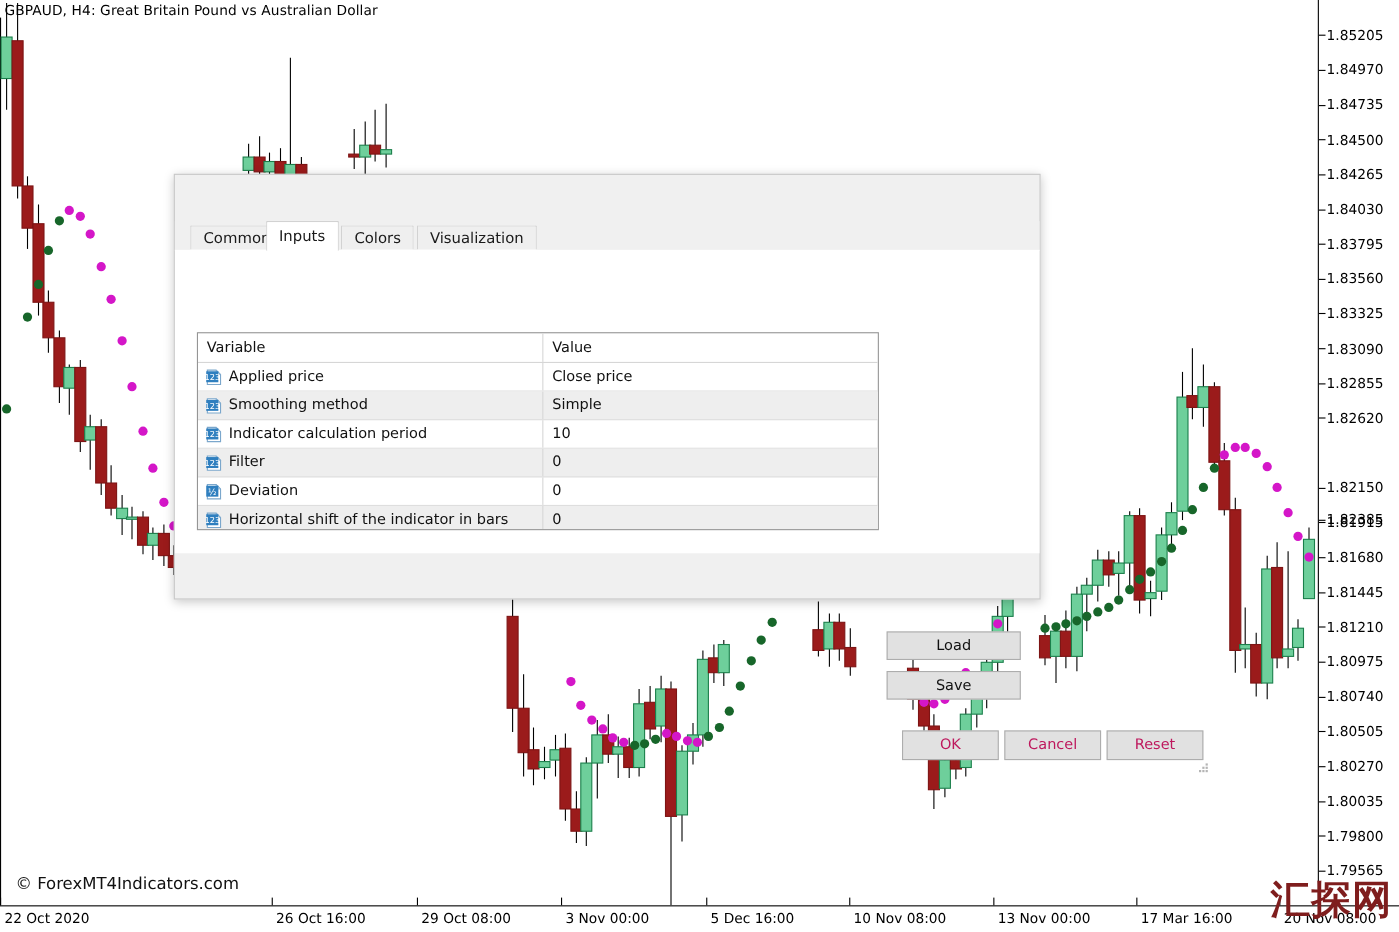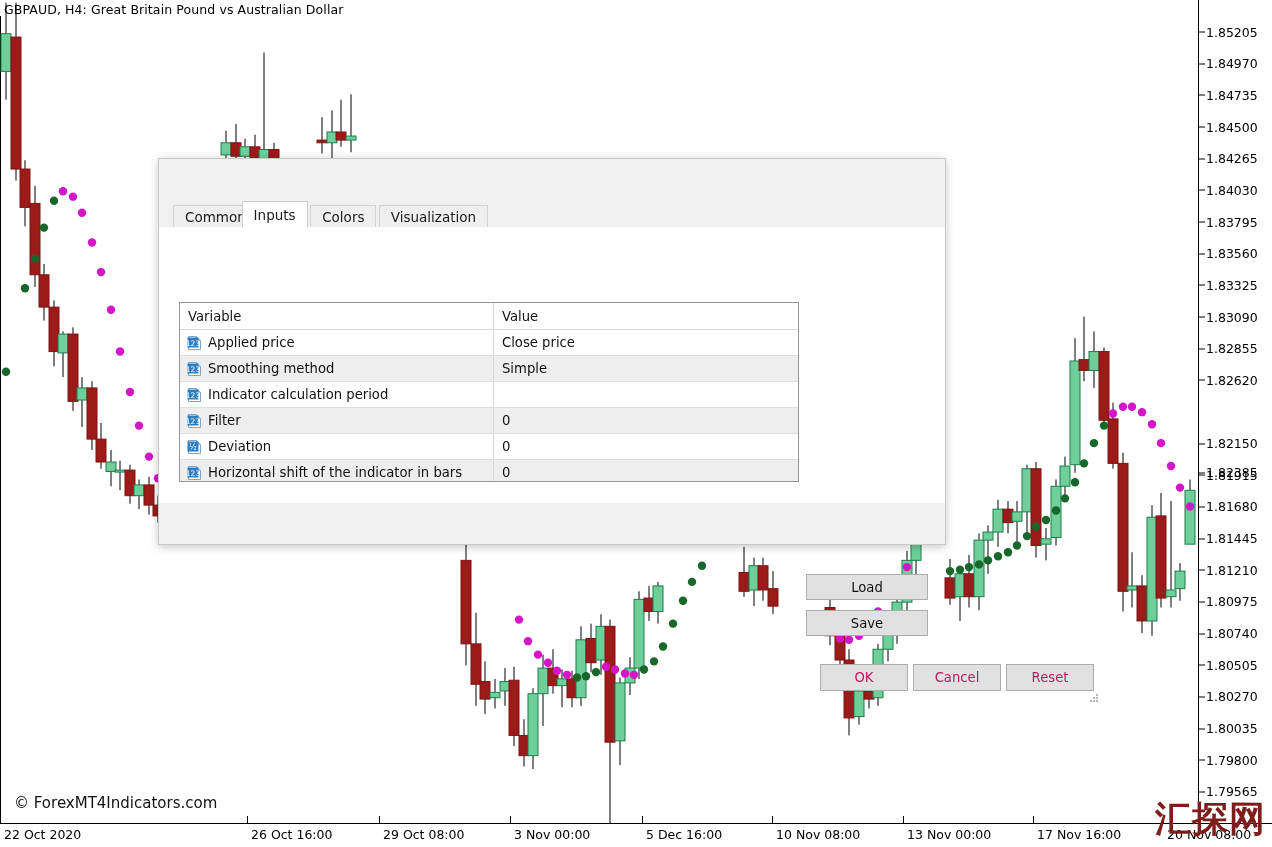--- a/index.html
+++ b/index.html
@@ -428,21 +428,21 @@
         <div class="time-tick" style="left: 383px;">29 Oct 08:00</div>
         <div class="time-tick-mark" style="left: 510px;"></div>
         <div class="time-tick" style="left: 514px;">3 Nov 00:00</div>
         <div class="time-tick-mark" style="left: 642px;"></div>
         <div class="time-tick" style="left: 646px;">5 Dec 16:00</div>
         <div class="time-tick-mark" style="left: 772px;"></div>
         <div class="time-tick" style="left: 776px;">10 Nov 08:00</div>
         <div class="time-tick-mark" style="left: 903px;"></div>
         <div class="time-tick" style="left: 907px;">13 Nov 00:00</div>
         <div class="time-tick-mark" style="left: 1033px;"></div>
-        <div class="time-tick" style="left: 1037px;">17 Nov 16:00</div>
+        <div class="time-tick" style="left: 1037px;">17 Mar 16:00</div>
         <div class="time-tick-mark" style="left: 1163px;"></div>
         <div class="time-tick" style="left: 1167px;">20 Nov 08:00</div>
       </div>
 
     <div id="copyright">© ForexMT4Indicators.com</div>
     <div id="cn-watermark">汇探网</div>
   </div>
 
   <div id="dialog">
 
@@ -493,20 +493,21 @@
               <span class="vicon">
                 <svg width="15" height="16" viewBox="0 0 15 16">
                   <path d="M1.5 1.5 h8 l4 4 v9 h-12 z" fill="#ffffff" stroke="#7ba7cc" stroke-width="1"></path>
                   <path d="M9.5 1.5 v4 h4 z" fill="#cfe3f2" stroke="#7ba7cc" stroke-width="0.7"></path>
                   <rect x="0.5" y="2.5" width="11" height="10" fill="#2f7fbf"></rect>
                   <text x="6" y="10.5" text-anchor="middle" font-size="7.5" fill="#ffffff" font-family="DejaVu Sans, sans-serif">123</text>
                 </svg>
               </span>
               <span>Indicator calculation period</span>
             </div>
+            <div class="pt-val">10</div>
           </div>
           <div class="pt-row sep alt">
             <div class="pt-var">
               <span class="vicon">
                 <svg width="15" height="16" viewBox="0 0 15 16">
                   <path d="M1.5 1.5 h8 l4 4 v9 h-12 z" fill="#ffffff" stroke="#7ba7cc" stroke-width="1"></path>
                   <path d="M9.5 1.5 v4 h4 z" fill="#cfe3f2" stroke="#7ba7cc" stroke-width="0.7"></path>
                   <rect x="0.5" y="2.5" width="11" height="10" fill="#2f7fbf"></rect>
                   <text x="6" y="10.5" text-anchor="middle" font-size="7.5" fill="#ffffff" font-family="DejaVu Sans, sans-serif">123</text>
                 </svg>

